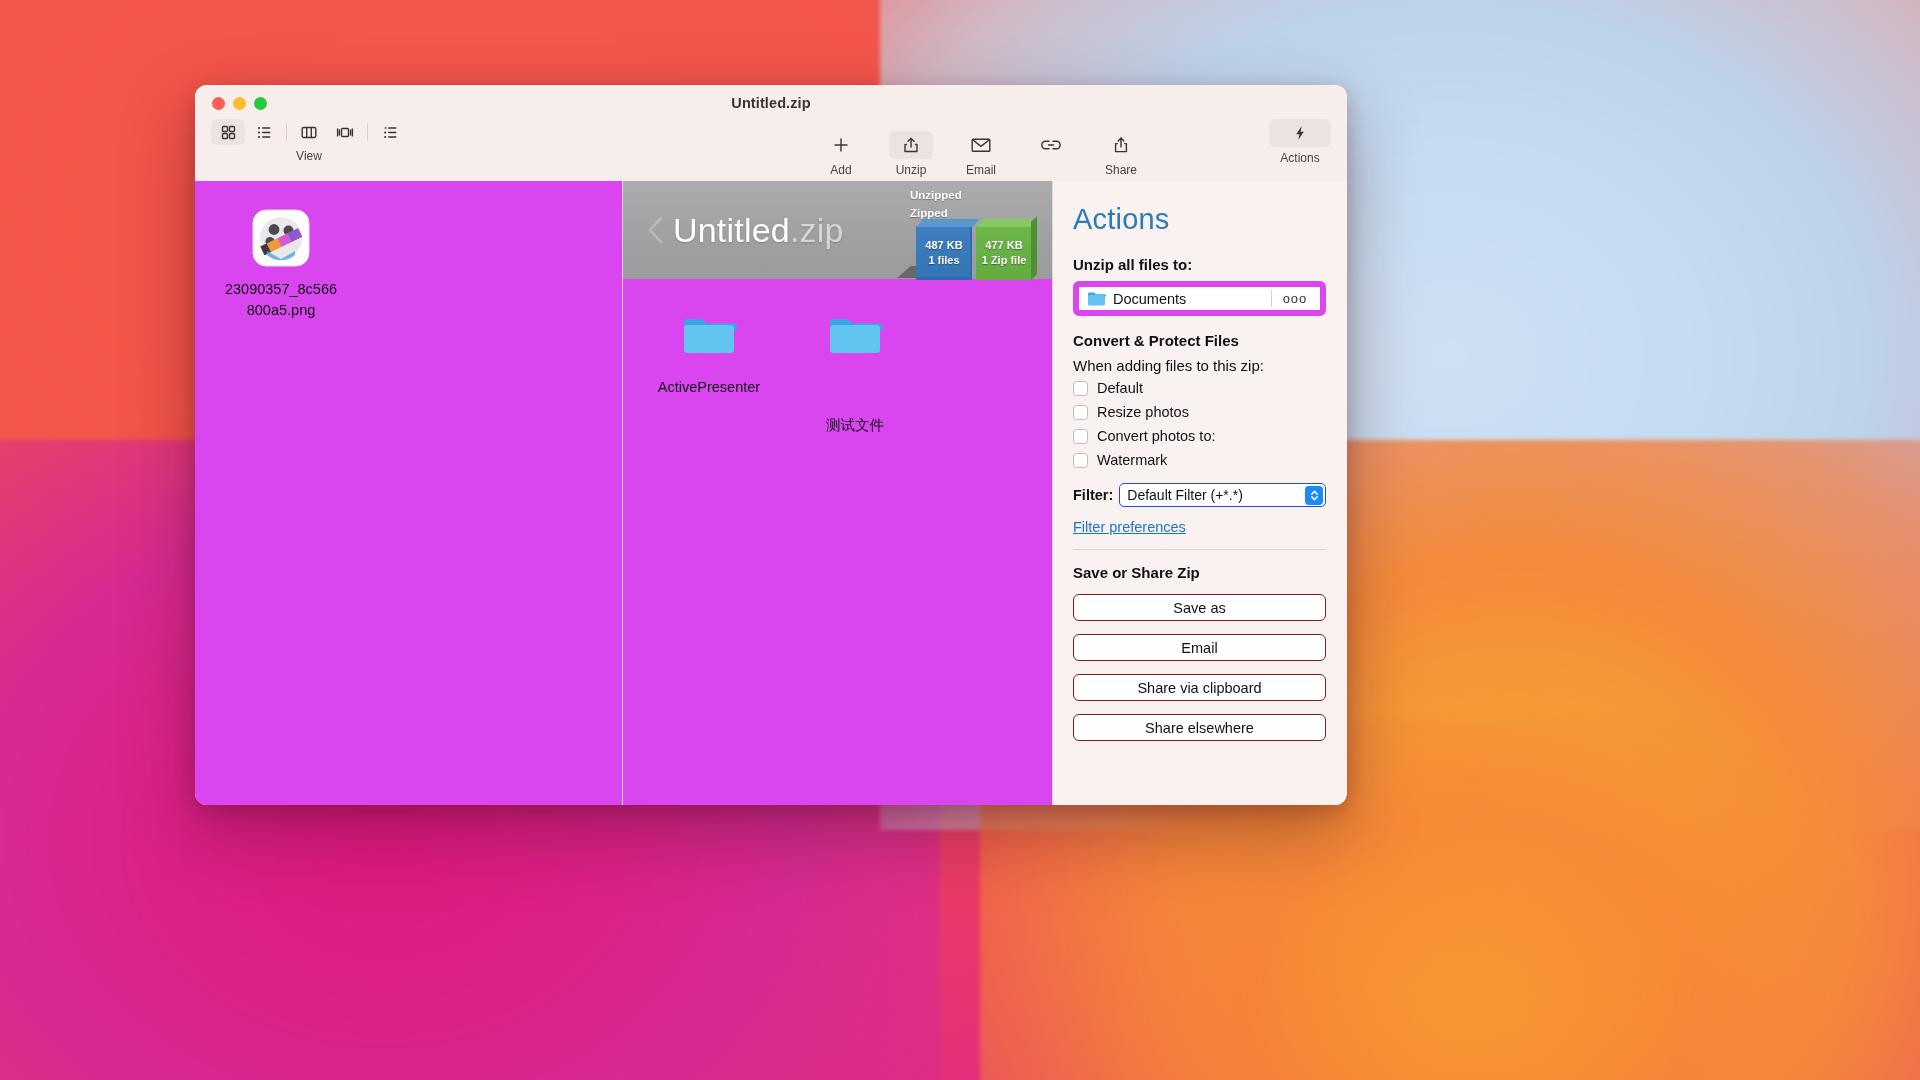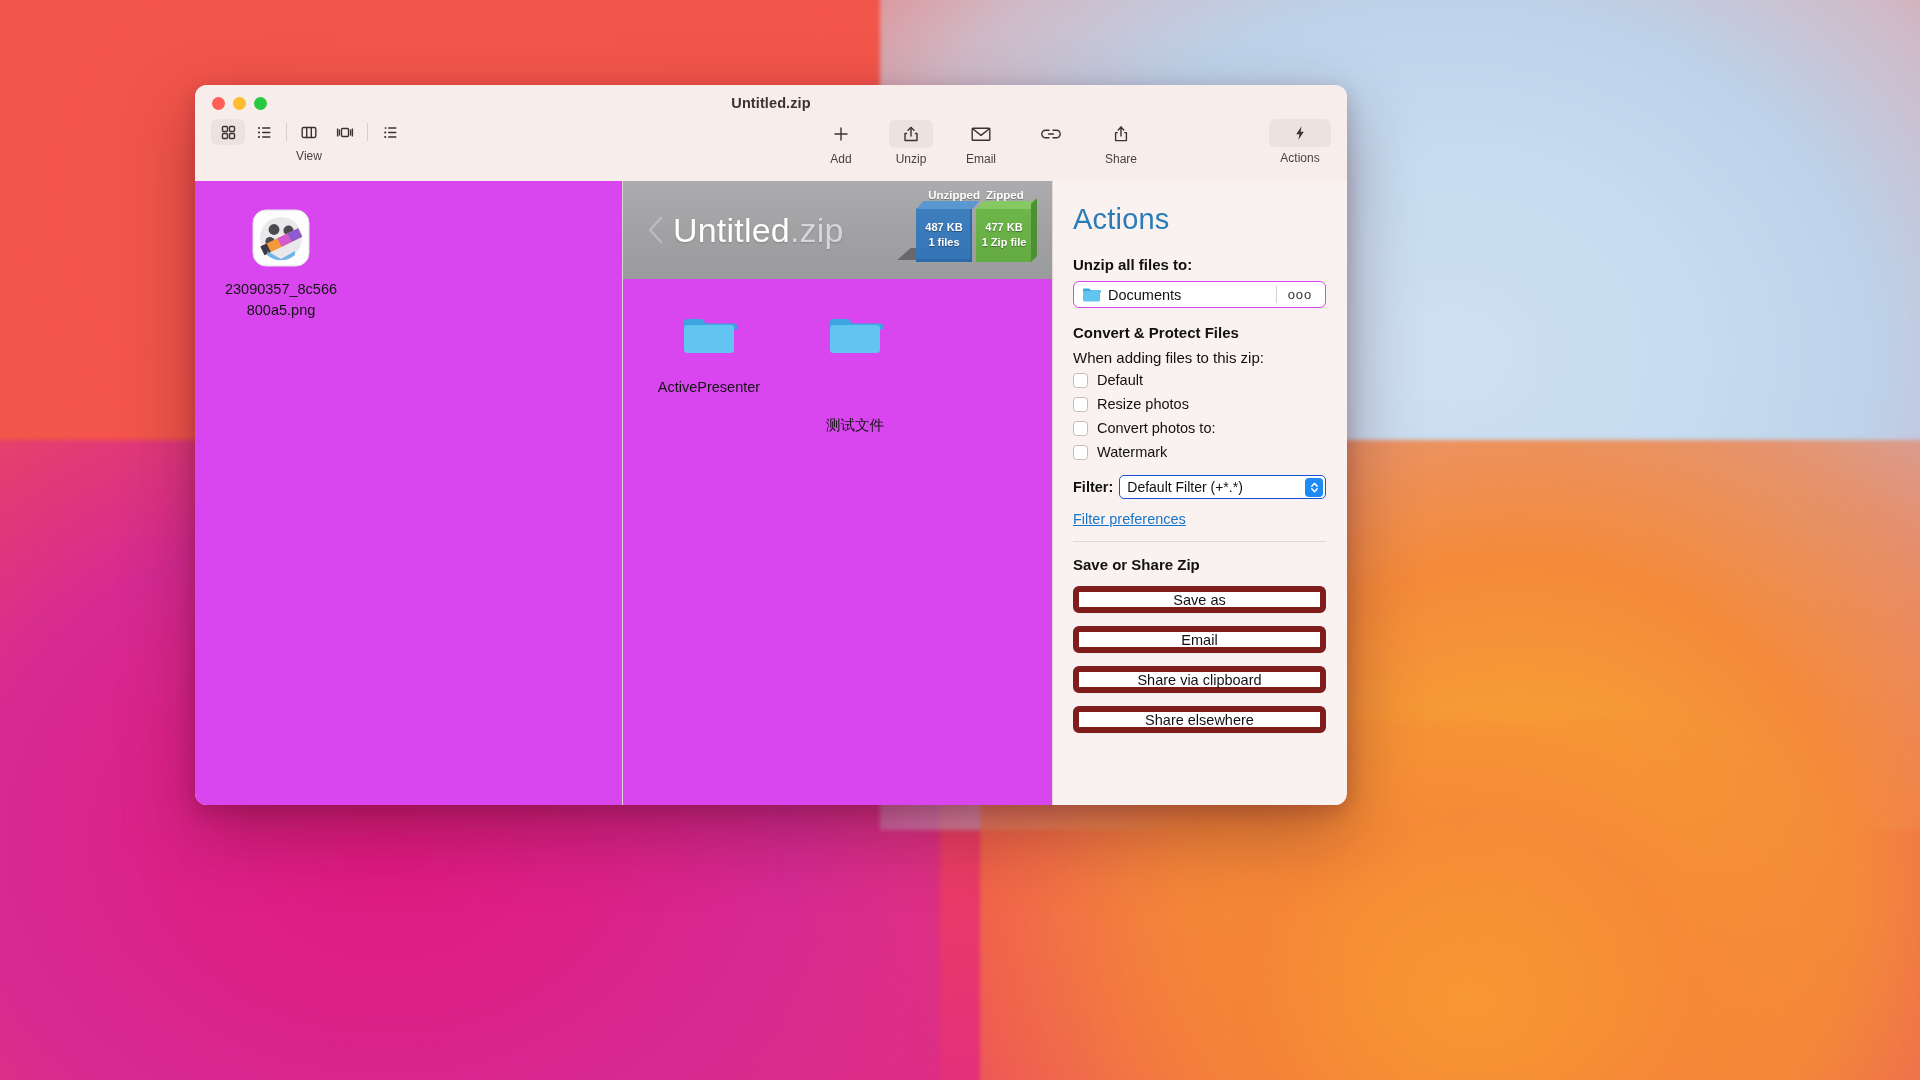--- a/index.html
+++ b/index.html
@@ -112,21 +112,21 @@
   .tb-sep {
     width: 1px; height: 18px; background: #d9cecb; margin: 0 3px;
   }
 
   
   #view-group { left: 16px; top: 0; }
   #view-group .tb-icons { gap: 2px; }
   #view-group .tb-group-label { margin-top: 4px; }
 
   
-  #action-group { left: 620px; top: 1px; }
+  #action-group { left: 620px; top: 12px; }
   #action-group .tb-icons { gap: 18px; align-items: flex-start; }
   .tb-item { width: 52px; text-align: center; }
   .tb-item .tb-btn { width: 44px; height: 28px; margin: 0 auto; }
   .tb-item .tb-label { font-size: 12px; color: #4a4240; margin-top: 4px; }
 
   #actions-group { right: 16px; top: 0; text-align: center; }
   #actions-group .tb-btn { width: 62px; height: 28px; background: #ece2e0; }
   #actions-group .tb-label { font-size: 12px; color: #4a4240; margin-top: 4px; }
 
   
@@ -172,20 +172,21 @@
   
   .zip-badge {
     position: absolute; right: 10px; top: 8px;
     width: 132px; height: 82px;
   }
   .zb-labels {
     display: flex; gap: 6px; justify-content: center;
     font-size: 11.5px; font-weight: bold; color: #ffffff;
     text-shadow: 0 1px 1px rgba(0,0,0,0.35);
     margin-bottom: 1px;
+    flex-direction: column;
   }
   .zb-blocks { position: relative; height: 62px; }
   .zb-block {
     position: absolute; top: 6px;
     width: 56px; height: 54px;
     font-size: 11px; font-weight: bold; color: #fff;
     text-shadow: 0 1px 1px rgba(0,0,0,0.4);
     display: flex; flex-direction: column;
     align-items: center; justify-content: center;
     line-height: 1.35;
@@ -269,23 +270,23 @@
   }
   .panel-h {
     font-size: 15px; font-weight: bold; color: #111;
     margin-bottom: 8px;
   }
   .panel-sub {
     font-size: 15px; color: #111; margin-bottom: 6px;
   }
 
   .dest-field {
-    height: 27px;
+    height: 35px;
     background: #fff;
-    border: 1px solid #d946ef;
+    border: 6px solid #d946ef;
     border-radius: 6px;
     display: flex; align-items: center;
     padding: 0 2px 0 8px;
     margin-bottom: 16px;
   }
   .dest-name {
     flex: 1 1 auto;
     font-size: 14.5px; color: #111;
     margin-left: 7px;
     white-space: nowrap; overflow: hidden;
@@ -338,21 +339,21 @@
     text-decoration: underline;
     margin-bottom: 14px;
   }
   .panel-divider {
     height: 1px; background: #e0d6d4; margin-bottom: 14px;
   }
 
   .panel-btn {
     height: 27px;
     background: #fff;
-    border: 6px solid #7f1d1d;
+    border: 1px solid #7f1d1d;
     border-radius: 6px;
     display: flex; align-items: center; justify-content: center;
     font-size: 14.5px; color: #111;
     margin-bottom: 13px;
     box-shadow: 0 0.5px 0.5px rgba(0,0,0,0.05);
   }
 </style>
 </head>
 <body>
 

